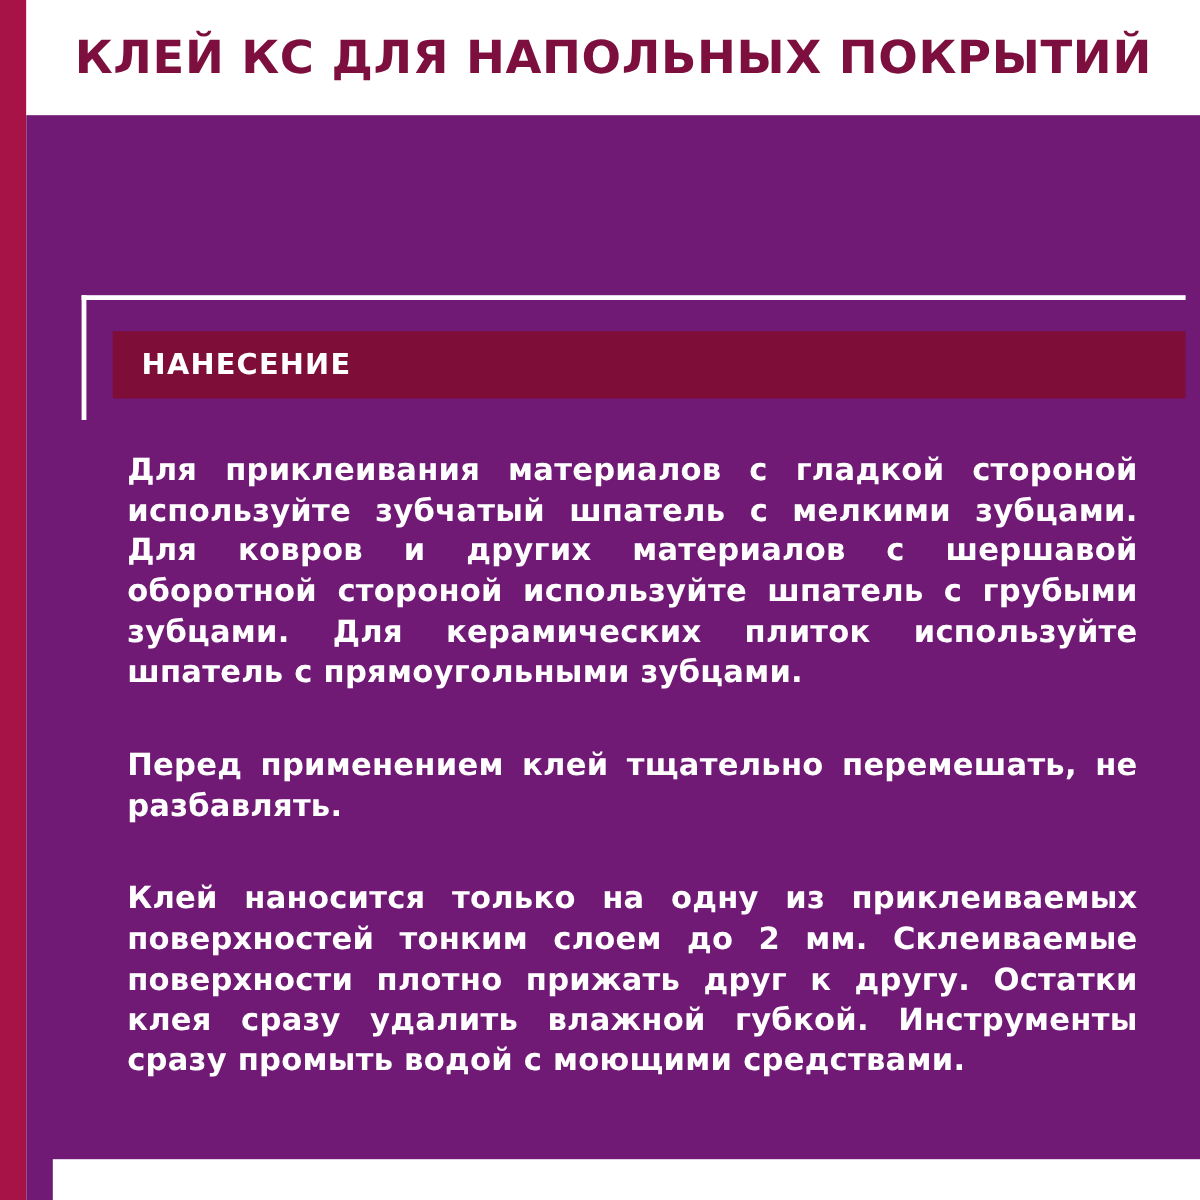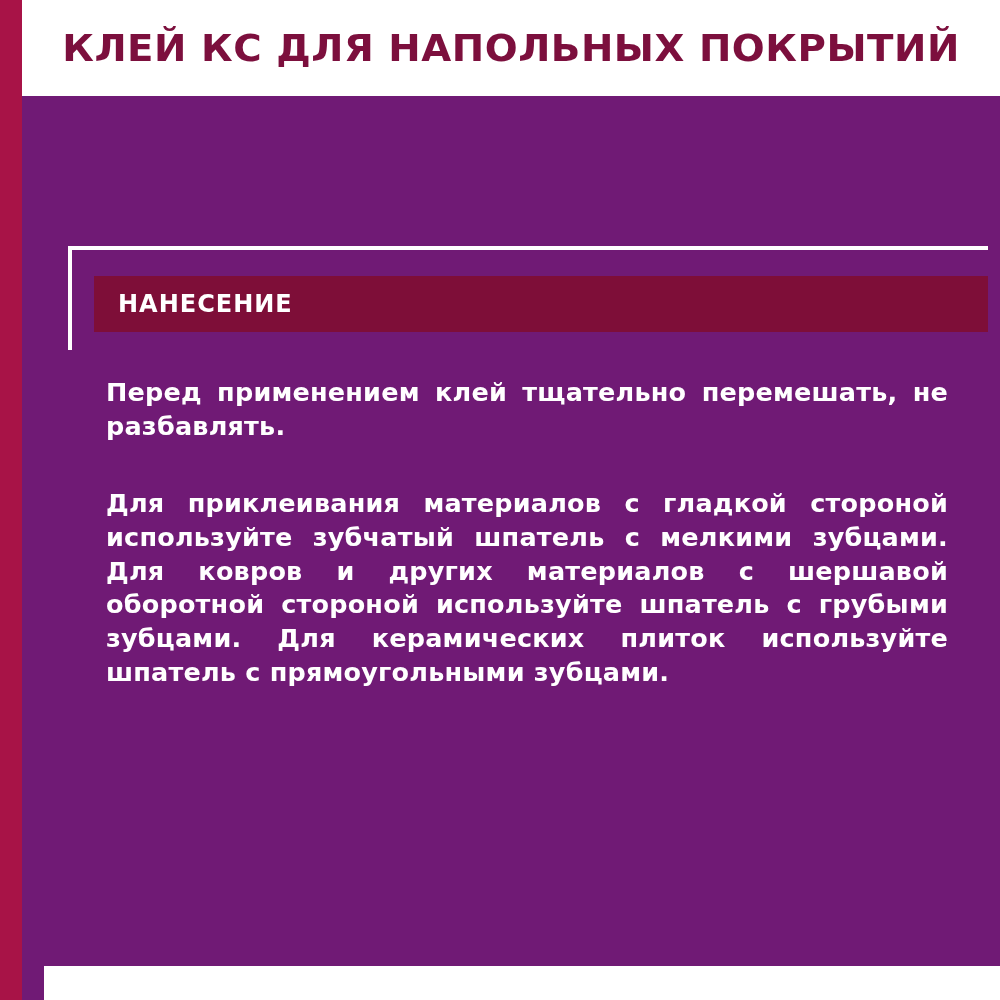--- a/index.html
+++ b/index.html
@@ -154,20 +154,21 @@
 
     <div class="section-wrap">
       <div class="bracket-top"></div>
       <div class="bracket-left"></div>
       <div class="section-header">
         <div class="section-header-label">НАНЕСЕНИЕ</div>
       </div>
     </div>
 
     <div class="content">
+      <p class="para para-last-line-left">Для приклеивания материалов с гладкой стороной используйте зубчатый шпатель с мелкими зубцами. Для ковров и других материалов с шершавой оборотной стороной используйте шпатель с грубыми зубцами. Для керамических плиток используйте шпатель с прямоугольными зубцами.</p>
       <p class="para para-last-line-left">Перед применением клей тщательно перемешать, не разбавлять.</p>
-      <p class="para para-last-line-left">Для приклеивания материалов с гладкой стороной используйте зубчатый шпатель с мелкими зубцами. Для ковров и других материалов с шершавой оборотной стороной используйте шпатель с грубыми зубцами. Для керамических плиток используйте шпатель с прямоугольными зубцами.</p>
+      <p class="para para-last-line-left">Клей наносится только на одну из приклеиваемых поверхностей тонким слоем до 2 мм. Склеиваемые поверхности плотно прижать друг к другу. Остатки клея сразу удалить влажной губкой. Инструменты сразу промыть водой с моющими средствами.</p>
     </div>
 
     <div class="bottom-strip"></div>
   </div>
 
 </div>
 
 </body></html>

